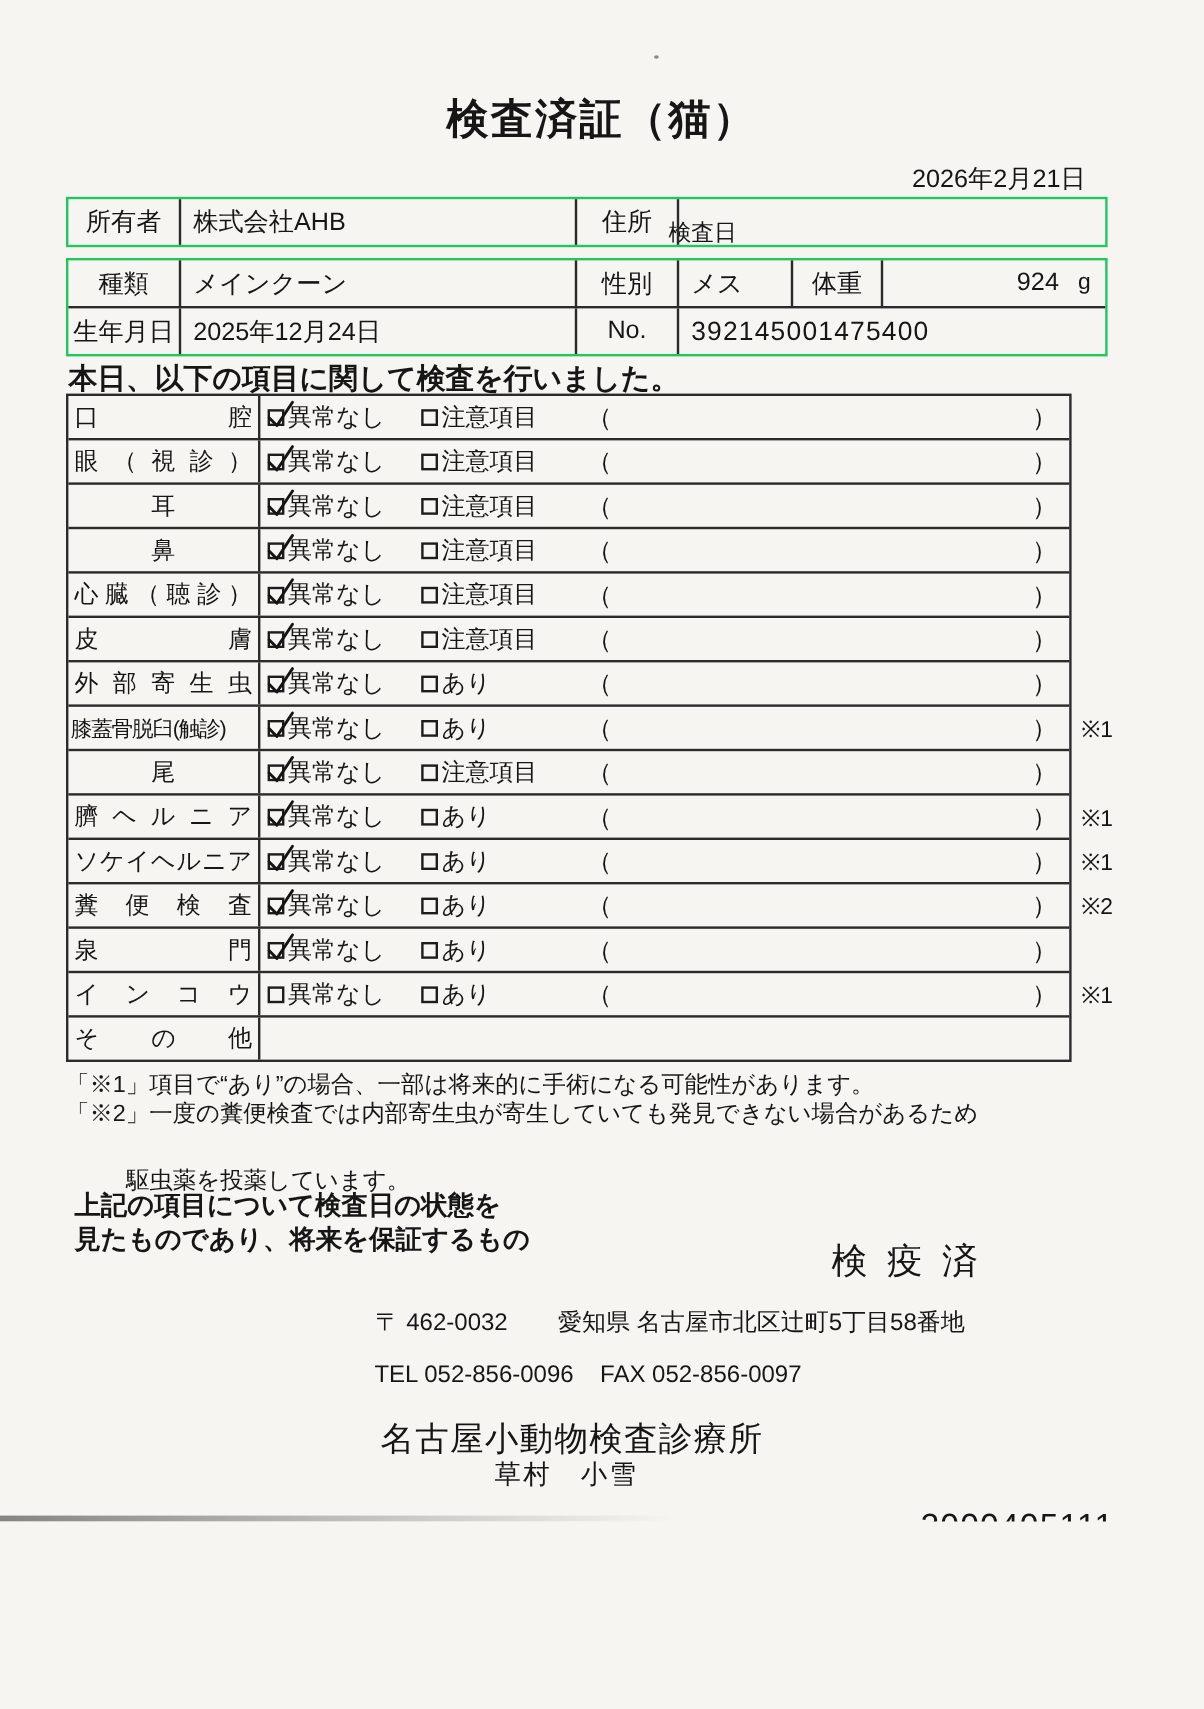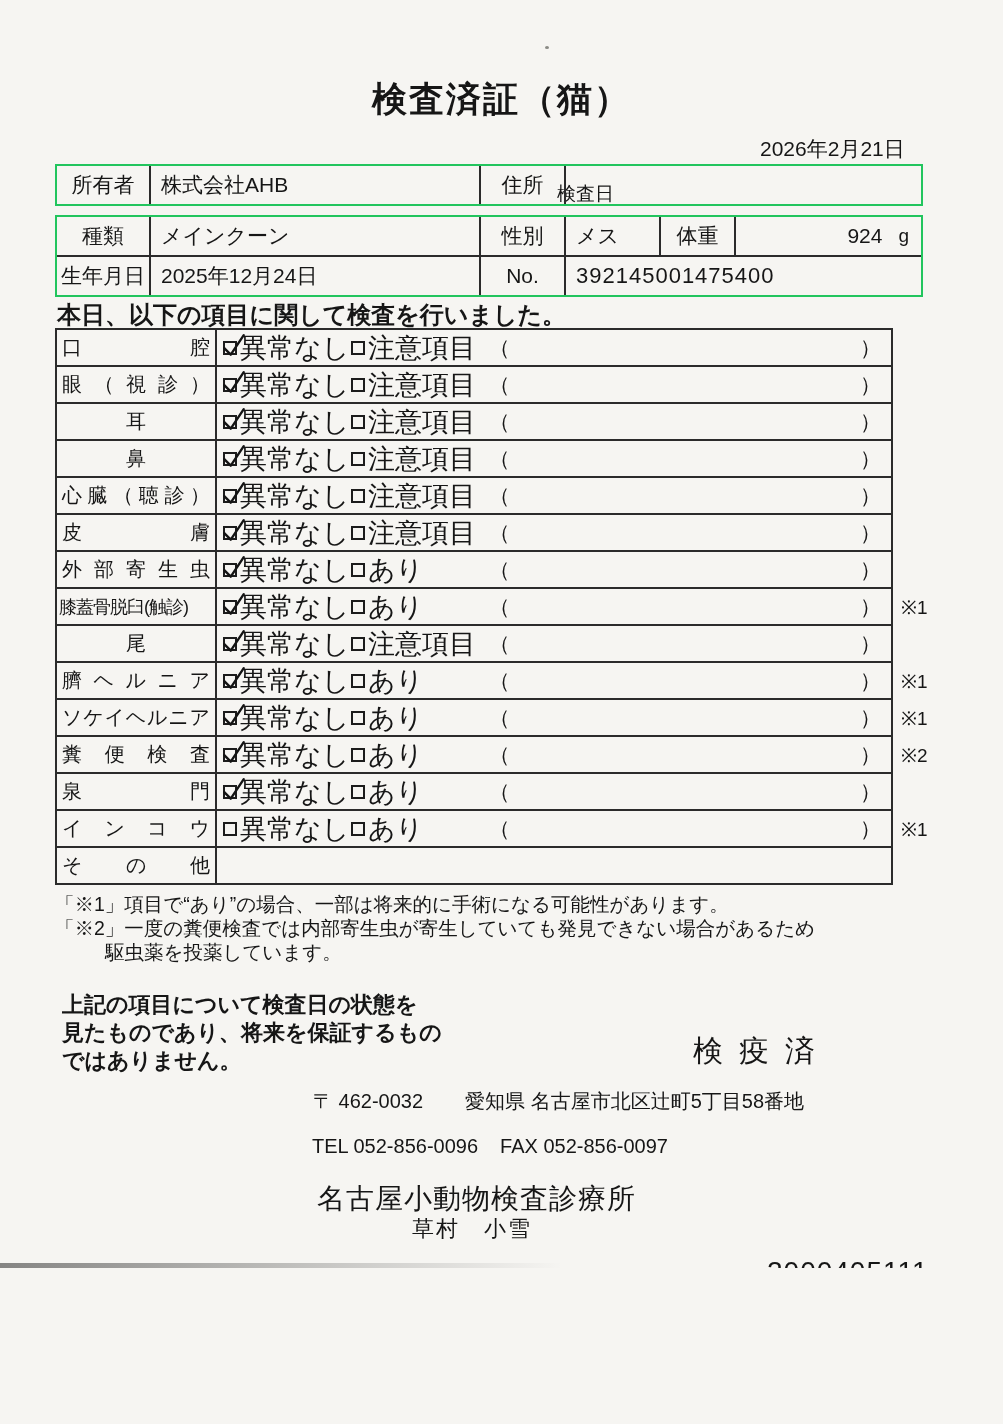--- a/index.html
+++ b/index.html
@@ -34,33 +34,33 @@
 
   
   .mtable { left:55px; top:328px; width:838px; border:2px solid #2b2b2b; box-sizing:border-box; }
   .mrow { position:relative; display:flex; height:35px; border-bottom:2px solid #2b2b2b; }
   .mrow:last-child { border-bottom:none; }
   .mcol1 { width:160px; box-sizing:border-box; border-right:2px solid #2b2b2b; padding:0 5px; display:flex; align-items:center; font-size:20px; flex:none; }
   .align-justify { justify-content:space-between; }
   .align-center { justify-content:center; }
   .align-left { justify-content:flex-start; font-size:18px; letter-spacing:-1px; padding:0 2px; }
   .mcol2 { flex:1; display:flex; align-items:center; padding:0 10px 0 6px; }
-  .opt { display:flex; align-items:center; font-size:27px; }
+  .opt { display:flex; align-items:center; font-size:20px; }
   .opt1 { width:128px; flex:none; }
   .opt2 { width:138px; flex:none; }
   .optlabel { margin-left:3px; }
   .cb { width:14px; height:14px; border:2px solid #1c1c1c; box-sizing:border-box; position:relative; flex:none; display:inline-block; }
   .cb svg { position:absolute; left:-3px; top:-10px; width:24px; height:26px; overflow:visible; }
   .cb svg path { stroke:#141414; stroke-width:2.2; fill:none; stroke-linecap:round; stroke-linejoin:round; }
   .paren { font-size:21px; }
   .spacer { flex:1; }
   .mark { position:absolute; left:100%; margin-left:10px; top:50%; transform:translateY(-50%); font-size:19px; white-space:nowrap; }
 
   .notes { left:55px; top:892px; font-size:19.5px; line-height:24px; }
-  .notes .indent { padding-left:50px; }
+  .notes .indent { padding-left:50px;margin-top:32px; }
 
   .disclaimer { left:62px; top:991px; font-size:22px; line-height:28px; font-weight:bold; }
 
   .stamp { left:693px; top:1031px; font-size:30px; letter-spacing:16px; }
 
   .addr-line { left:313px; top:1088px; font-size:20px; display:flex; }
   .addr-line .gap { width:42px; }
   .tel-line { left:312px; top:1135px; font-size:20px; display:flex; }
   .tel-line .gap { width:22px; }
   .clinic-name { left:317px; top:1180px; font-size:28px; letter-spacing:1px; }
@@ -459,21 +459,20 @@
 
   <div class="abs notes">
     <div>「※1」項目で“あり”の場合、一部は将来的に手術になる可能性があります。</div>
     <div>「※2」一度の糞便検査では内部寄生虫が寄生していても発見できない場合があるため</div>
     <div class="indent">駆虫薬を投薬しています。</div>
   </div>
 
   <div class="abs disclaimer">
     <div>上記の項目について検査日の状態を</div>
     <div>見たものであり、将来を保証するもの</div>
-    <div>ではありません。</div>
   </div>
 
   <div class="abs stamp">検疫済</div>
 
   <div class="abs addr-line">
     <span>〒 462-0032</span>
     <span class="gap"></span>
     <span>愛知県 名古屋市北区辻町5丁目58番地</span>
   </div>
 

